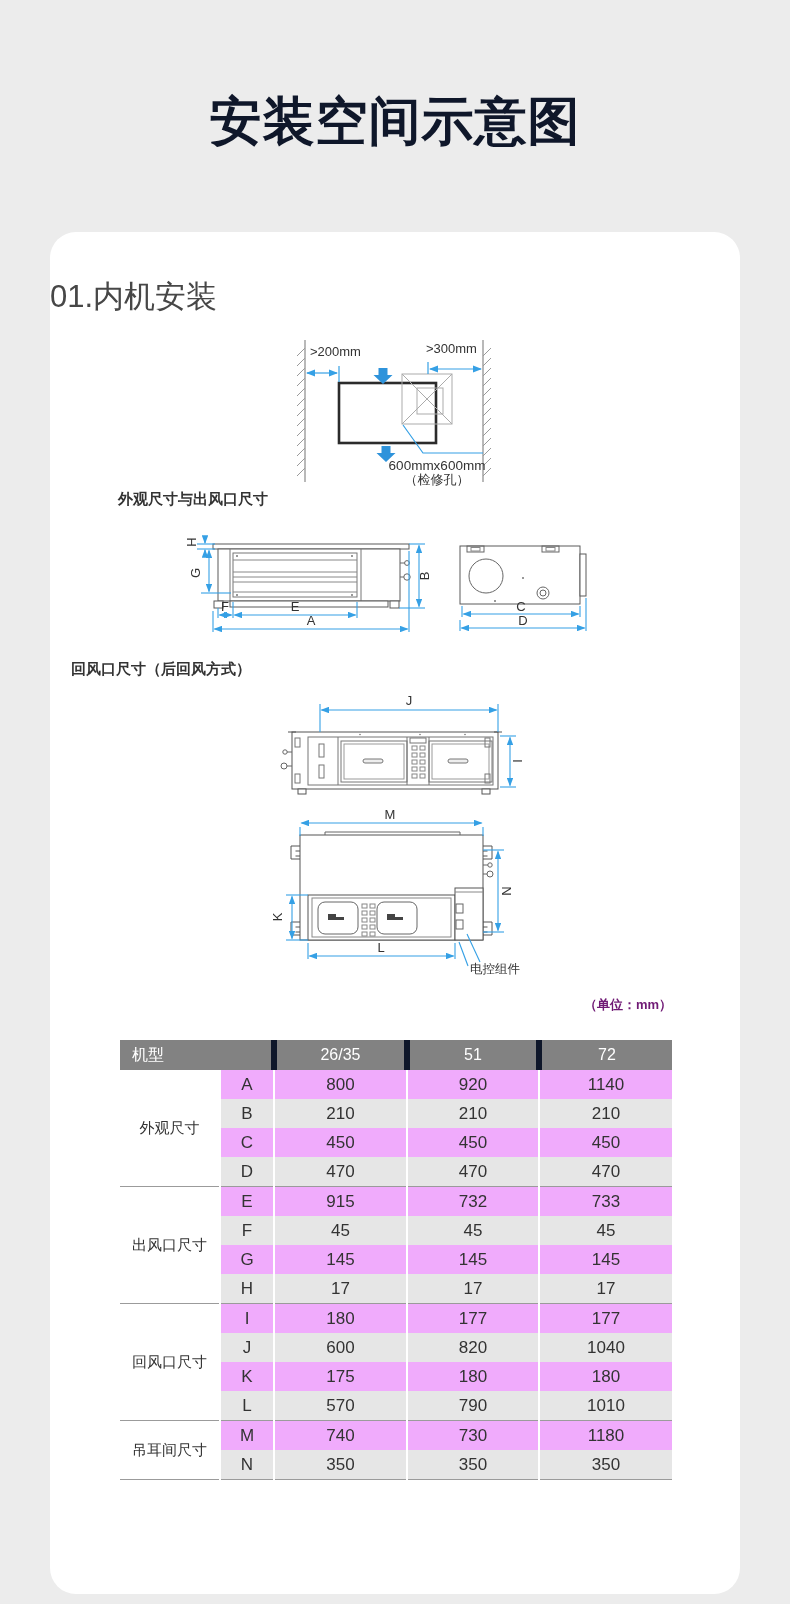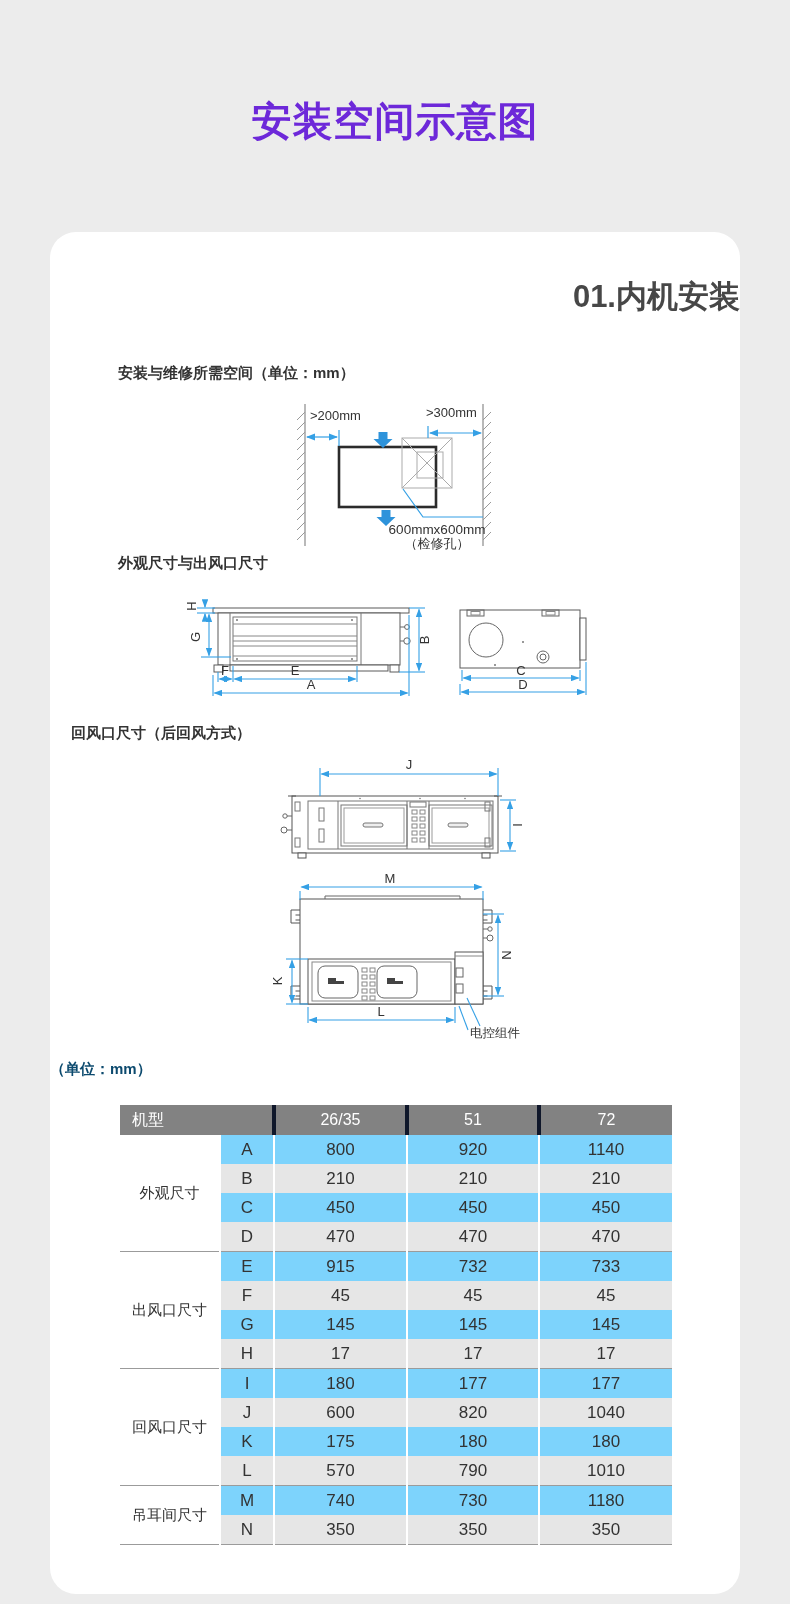--- a/index.html
+++ b/index.html
@@ -1,60 +1,59 @@
 <!DOCTYPE html>
 <html><head>
 <meta charset="utf-8">
 <style>
   html,body{margin:0;padding:0;}
   body{
     width:790px;height:1604px;background:#ECECEC;overflow:hidden;
     font-family:"Liberation Sans","DejaVu Sans",sans-serif;color:#333;
   }
   .hero{padding-top:88px;text-align:center;}
-  .hero h1{margin:0;font-size:40px;line-height:66px;font-weight:bold;color:#6d28d9;letter-spacing:1px;}
+  .hero h1{margin:0;font-size:52px;line-height:66px;font-weight:bold;color:#0f172a;letter-spacing:1px;}
   .card{
     margin:78px 50px 0;background:#FFFFFF;border-radius:26px;height:1362px;
     box-sizing:border-box;overflow:hidden;
   }
-  .card h2{margin:0;padding-top:44px;text-align:right;font-size:31px;font-weight:bold;color:#474747;}
+  .card h2{margin:0;padding-top:44px;text-align:left;font-size:31px;font-weight:normal;color:#474747;}
   .sec-label{font-size:15px;font-weight:bold;color:#333;margin:0 0 0 68px;line-height:18px;}
   #label1{margin-top:46px;}
   #label2{margin-top:4px;}
   #label3{margin-top:24px;margin-left:21px;}
   #label4{margin-top:16px;}
   svg{display:block;}
   svg text{font-family:"Liberation Sans","DejaVu Sans",sans-serif;fill:#333;}
   #svg1{margin:8px 0 0 230px;}
   #svg2{margin:8px 0 0 135px;}
   #svg3{margin:8px 0 0 230px;}
   #svg4{margin:4px 0 0 220px;}
-  .unit-note{text-align:left;margin:16px 68px 0 0;font-size:15px;font-weight:bold;color:#0c4a6e;}
+  .unit-note{text-align:right;margin:16px 68px 0 0;font-size:13px;font-weight:bold;color:#701a75;}
   .table-wrap{margin:26px 68px 0 70px;}
-  table{width:552px;table-layout:fixed;border-collapse:collapse;background:#7dd3fc;border-bottom:1.5px solid #9B9B9B;margin-top:24px;}
+  table{width:552px;table-layout:fixed;border-collapse:collapse;background:#f0abfc;border-bottom:1.5px solid #9B9B9B;margin-top:24px;}
   thead th{background:#828282;color:#FFFFFF;font-weight:normal;font-size:16px;height:28px;}
   th.model{text-align:left;padding-left:12px;}
-  th.col{border-left:4px solid #0f172a;}
+  th.col{border-left:6px solid #0f172a;}
   td{height:27px;text-align:center;font-size:17px;color:#333;}
   td.group-cell{background:#FFFFFF;font-size:15px;text-align:center;}
   td.cell{border-left:2px solid #FFFFFF;}
   tbody tr:nth-child(even) td.cell{background:#E6E6E6;}
   tr.gstart td{border-top:1.5px solid #9B9B9B;}
 </style>
 </head>
 <body>
 
 <div class="hero">
   <h1>安装空间示意图</h1>
 </div>
 
 <div class="card">
   <h2>01.内机安装</h2>
 
-  <div id="label1" class="sec-label">安装与维修所需空间（单位：mm）</div>
   <svg id="svg1" width="280" height="160" viewBox="0 0 280 160">
     <defs>
       <marker id="ar1" markerWidth="8" markerHeight="6" refX="7" refY="3" orient="auto-start-reverse">
         <path d="M0,0 L8,3 L0,6 Z" fill="#35A0E5"></path>
       </marker>
     </defs>
     <g stroke="#8A8A8A" stroke-width="1.2" fill="none">
       <line x1="25" y1="14" x2="25" y2="156"></line>
       <path stroke="#9A9A9A" stroke-width="1" d="M25 22 l-8 8 M25 32 l-8 8 M25 42 l-8 8 M25 52 l-8 8 M25 62 l-8 8 M25 72 l-8 8 M25 82 l-8 8 M25 92 l-8 8 M25 102 l-8 8 M25 112 l-8 8 M25 122 l-8 8 M25 132 l-8 8 M25 142 l-8 8"></path>
     </g>

